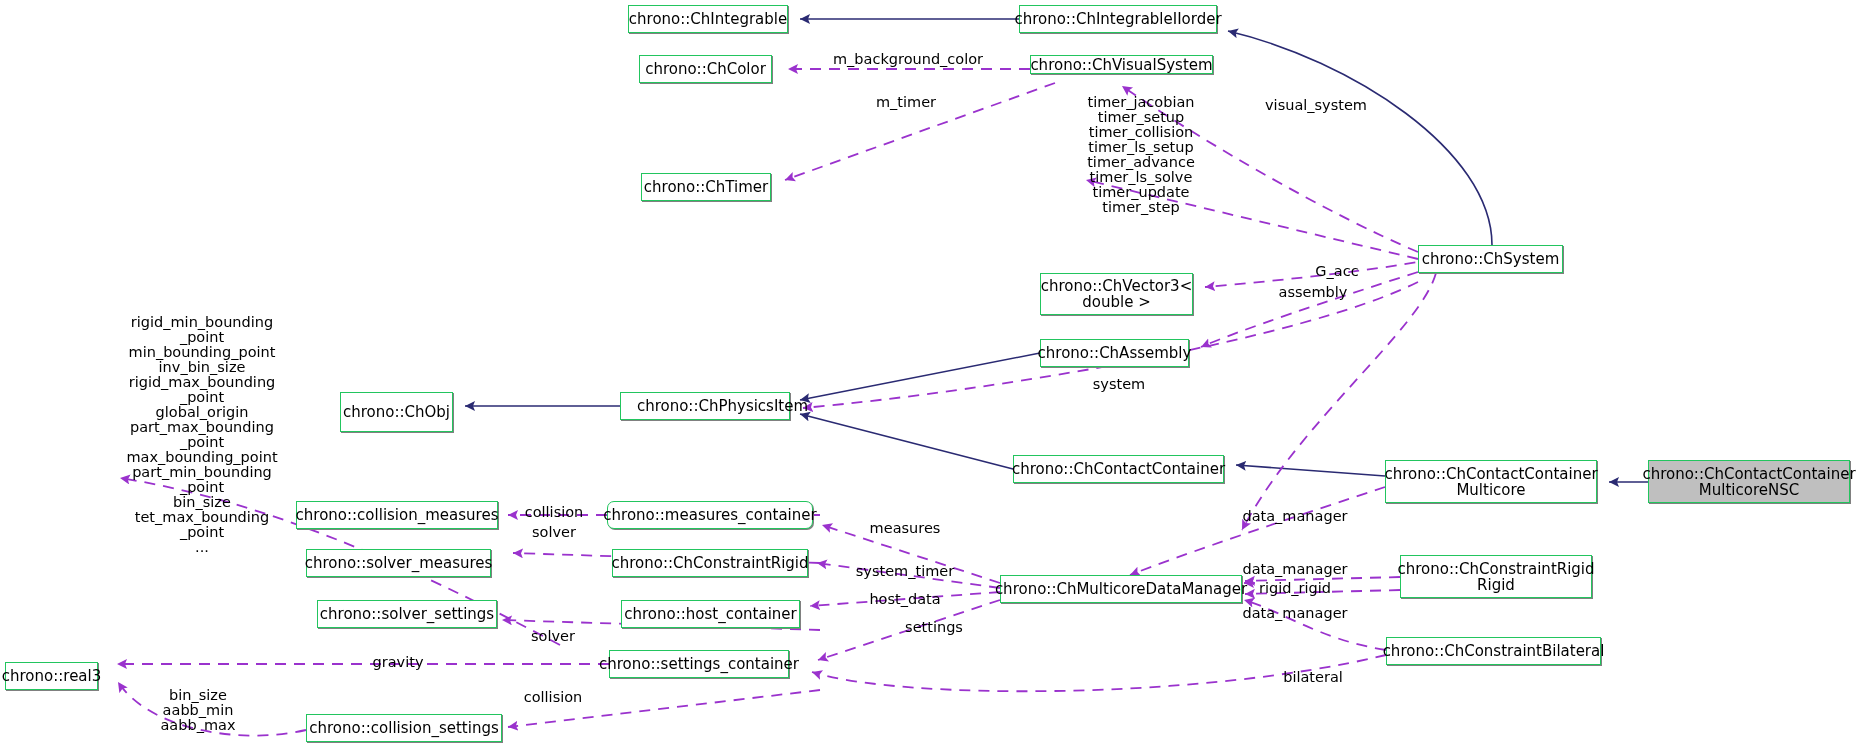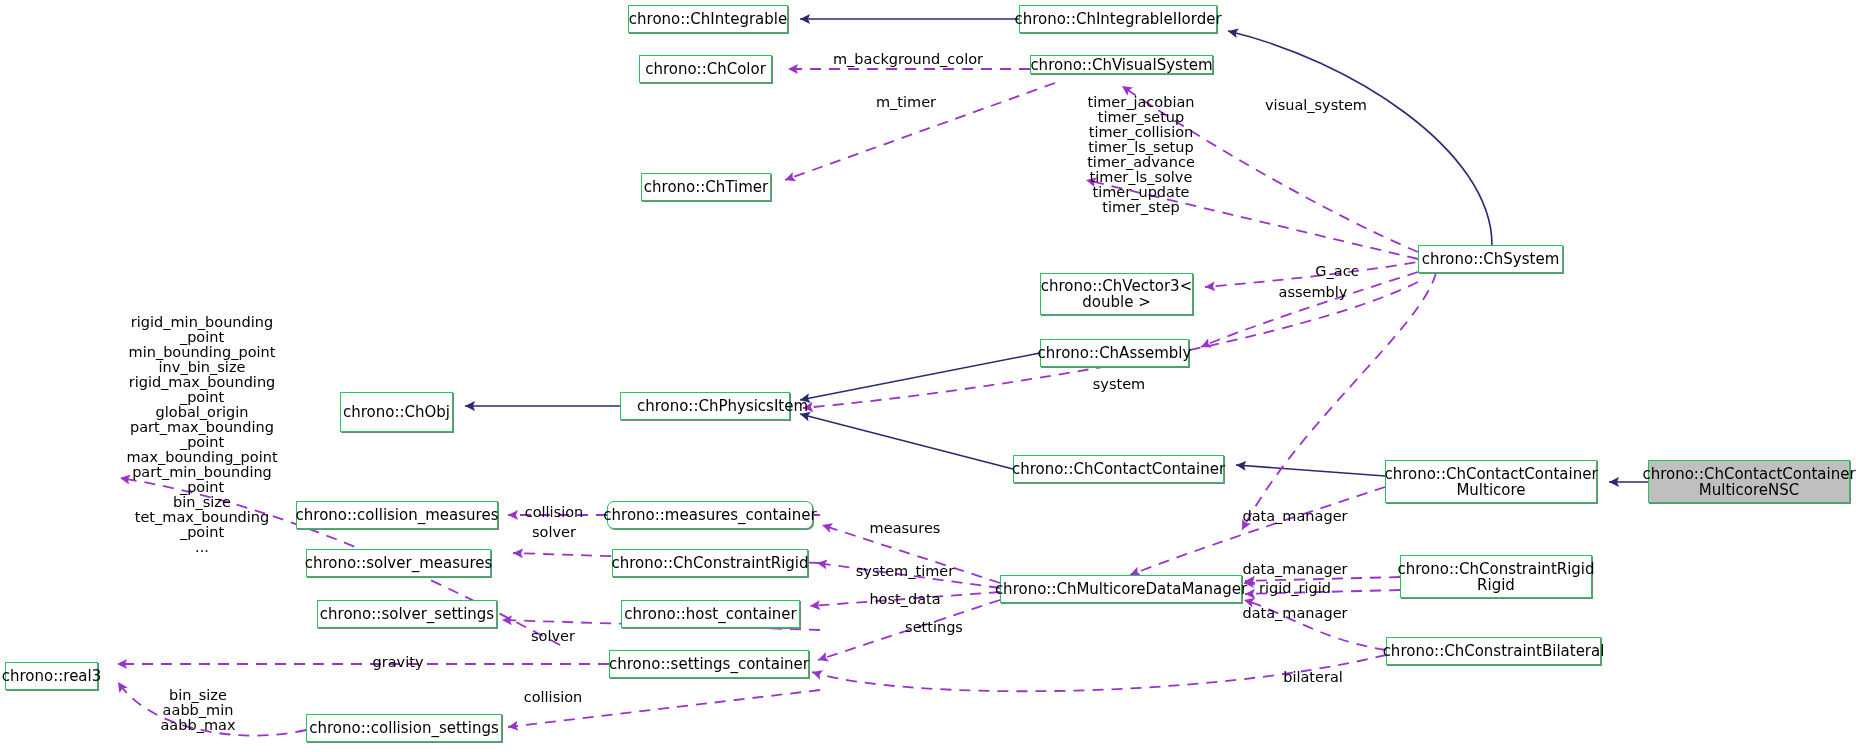--- a/index.html
+++ b/index.html
@@ -130,21 +130,21 @@
       <div class="node" style="left: 607px; top: 501px; width: 206px; height: 28px; border-radius: 7px;">chrono::measures_container</div>
       <div class="node" style="left: 306px; top: 549px; width: 185px; height: 28px;">chrono::solver_measures</div>
       <div class="node" style="left: 612px; top: 549px; width: 196px; height: 28px;">chrono::ChConstraintRigid</div>
       <div class="node" style="left: 1000px; top: 575px; width: 242px; height: 28px;">chrono::ChMulticoreDataManager</div>
       <div class="node" style="left: 1400px; top: 555px; width: 192px; height: 43px;">chrono::ChConstraintRigid
 Rigid</div>
       <div class="node" style="left: 317px; top: 600px; width: 180px; height: 28px;">chrono::solver_settings</div>
       <div class="node" style="left: 621px; top: 600px; width: 179px; height: 28px;">chrono::host_container</div>
       <div class="node" style="left: 1386px; top: 637px; width: 215px; height: 28px;">chrono::ChConstraintBilateral</div>
       <div class="node" style="left: 5px; top: 662px; width: 93px; height: 28px;">chrono::real3</div>
-      <div class="node" style="left: 609px; top: 650px; width: 200px; height: 28px;">chrono::settings_container</div>
+      <div class="node" style="left: 609px; top: 650px; width: 180px; height: 28px;">chrono::settings_container</div>
       <div class="node" style="left: 306px; top: 714px; width: 196px; height: 28px;">chrono::collision_settings</div>
     </div>
   <div id="labels-layer">
       <div class="edge-label" style="left: 908px; top: 52px;">m_background_color</div>
       <div class="edge-label" style="left: 906px; top: 95px;">m_timer</div>
       <div class="edge-label" style="left: 1316px; top: 98px;">visual_system</div>
       <div class="edge-label" style="left: 1119px; top: 95px; margin-left: 22px;">timer_jacobian
 timer_setup
 timer_collision
 timer_ls_setup

